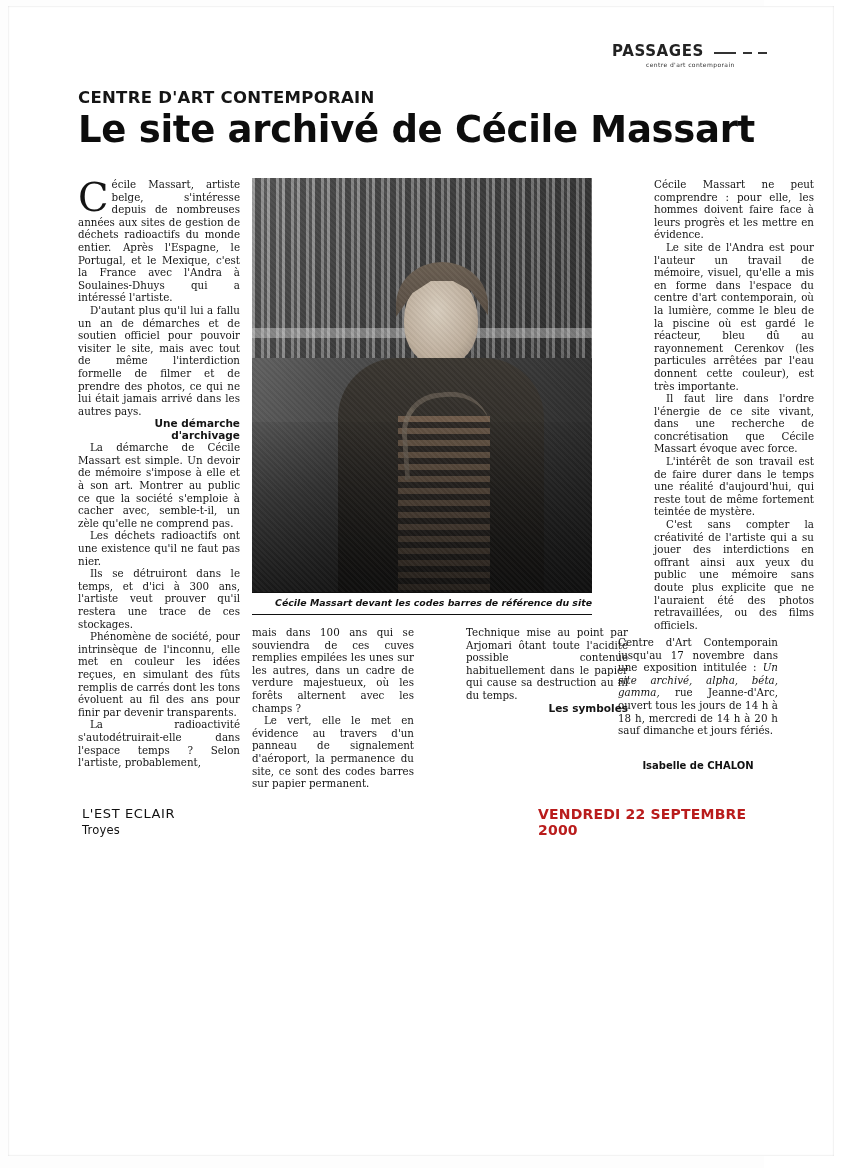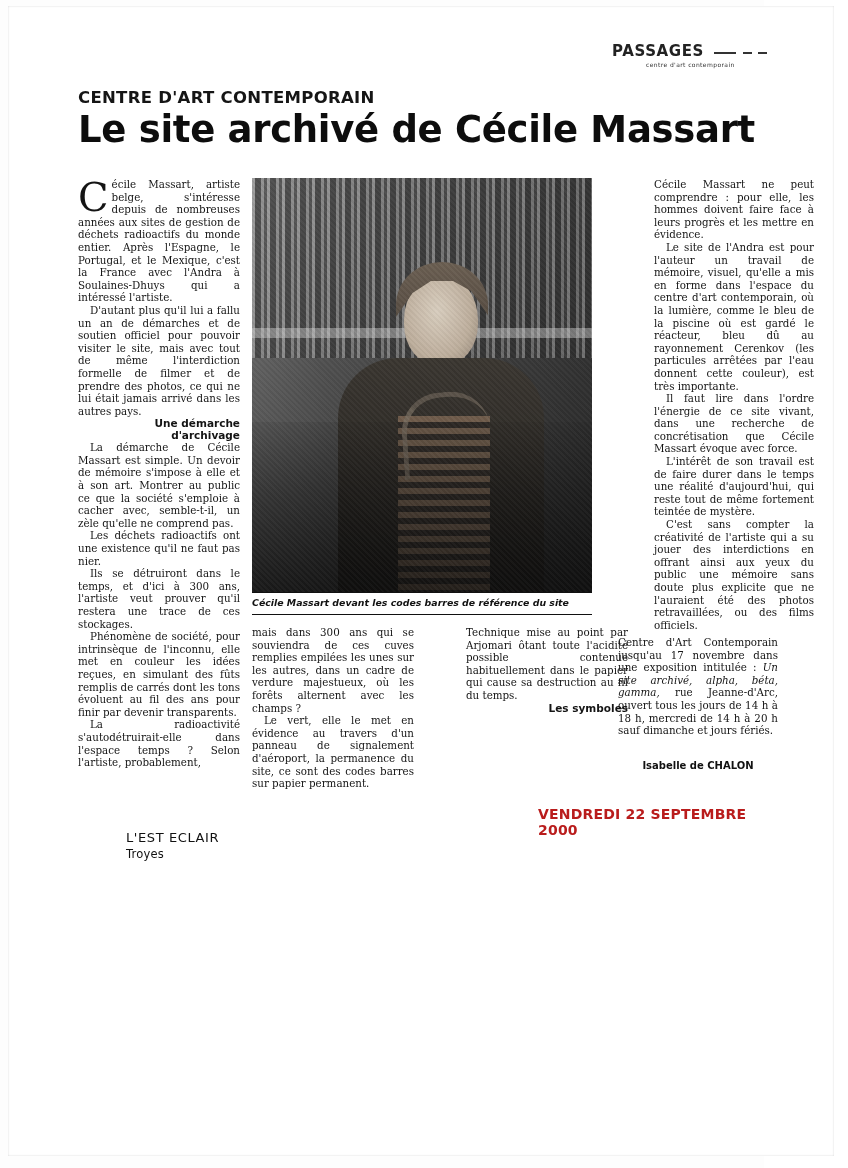--- a/index.html
+++ b/index.html
@@ -256,21 +256,21 @@
   .caption {
     position: absolute;
     left: 252px;
     top: 597px;
     width: 340px;
     font-family: "DejaVu Sans", sans-serif;
     font-style: italic;
     font-weight: bold;
     font-size: 9.4px;
     color: #121212;
-    text-align: left;
+    text-align: right;
   }
   .caption-rule-top {
     position: absolute;
     left: 252px;
     top: 592px;
     width: 340px;
     height: 1px;
     background: #111;
   }
   .caption-rule-bot {
@@ -290,27 +290,26 @@
     text-align: center;
     font-family: "DejaVu Sans", sans-serif;
     font-weight: bold;
     font-size: 10px;
     color: #111;
   }
 
   .footer-left {
     position: absolute;
     left: 82px;
-    top: 830px;
+    top: 806px;
     font-family: "DejaVu Sans", sans-serif;
     font-size: 13px;
     letter-spacing: 0.6px;
     color: #111;
     line-height: 16px;
-    margin-left: 44px;
   }
   .footer-left .line2 {
     font-size: 11.5px;
     letter-spacing: 0.2px;
   }
   .footer-date {
     position: absolute;
     left: 538px;
     top: 806px;
     font-family: "DejaVu Sans", sans-serif;
@@ -359,21 +358,21 @@
     <div class="fig-shirt"></div>
     <div class="fig-strap"></div>
     <div class="photo-dark-bottom"></div>
     <div class="photo-grain"></div>
   </div>
   <div class="caption-rule-top"></div>
   <div class="caption">Cécile Massart devant les codes barres de référence du site</div>
   <div class="caption-rule-bot"></div>
 
   <div class="col colB1">
-    <p class="first">mais dans 300 ans qui se souviendra de ces cuves remplies empilées les unes sur les autres, dans un cadre de verdure majestueux, où les forêts alternent avec les champs ?</p>
+    <p class="first">mais dans 100 ans qui se souviendra de ces cuves remplies empilées les unes sur les autres, dans un cadre de verdure majestueux, où les forêts alternent avec les champs ?</p>
     <p>Le vert, elle le met en évidence au travers d'un panneau de signalement d'aéroport, la permanence du site, ce sont des codes barres sur papier permanent.</p>
   </div>
 
   <div class="col colB2">
     <p class="first">Technique mise au point par Arjomari ôtant toute l'acidité possible contenue habituellement dans le papier qui cause sa destruction au fil du temps.</p>
     <p class="subhead">Les symboles</p>
   </div>
 
   <div class="col colR">
     <p class="first">Cécile Massart ne peut comprendre : pour elle, les hommes doivent faire face à leurs progrès et les mettre en évidence.</p>

